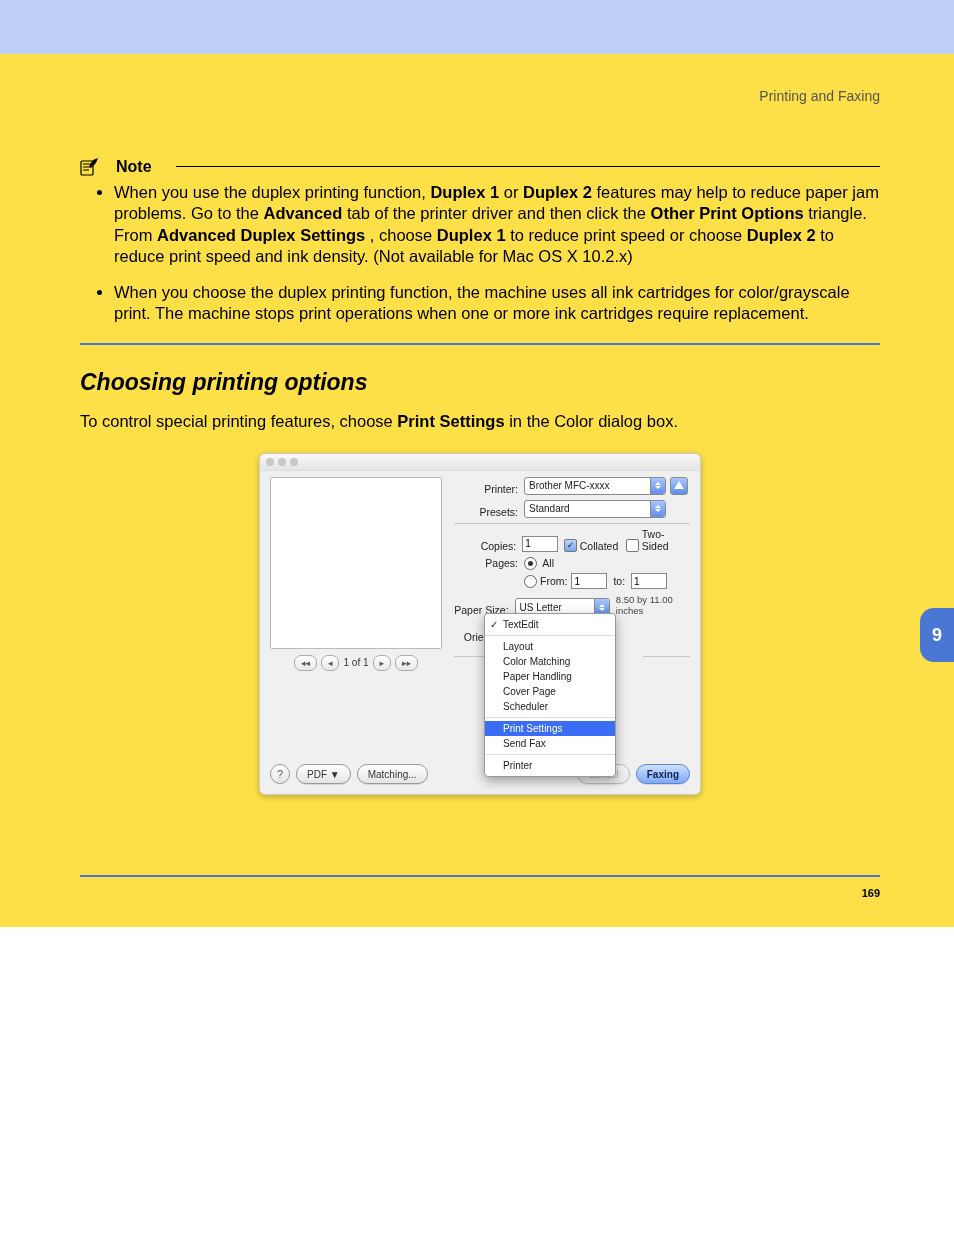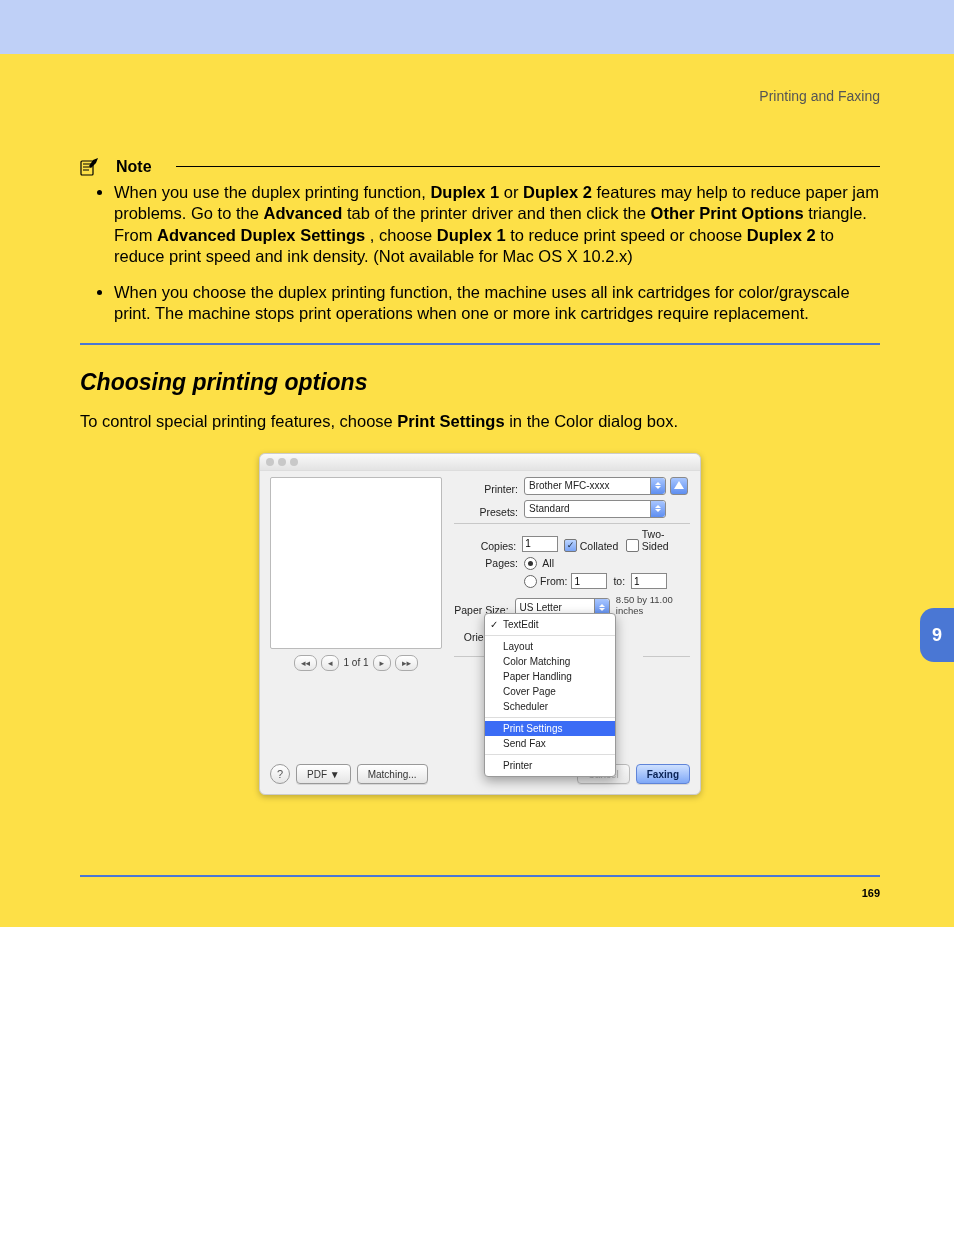--- a/index.html
+++ b/index.html
@@ -46,21 +46,21 @@
   .orient-btn svg{width:12px;height:14px;}
   .hr{height:1px;background:#c8c8c8;margin:4px 0;}
   .form-hr-wrap{position:relative;height:16px;display:flex;align-items:center;}
   .form-hr-wrap .line{flex:1;height:1px;background:#c8c8c8;}
   .dropdown{position:absolute;left:190px;top:136px;width:130px;background:#fff;border:1px solid #9a9a9a;border-radius:4px;box-shadow:0 4px 12px rgba(0,0,0,.35);z-index:10;font-size:10px;padding:3px 0;}
   .dd-item{padding:2px 8px 2px 18px;position:relative;cursor:pointer;}
   .dd-item .check{position:absolute;left:5px;top:2px;font-size:10px;}
   .dd-item.sel{background:#3b6cf5;color:#fff;}
   .dd-sep{height:1px;background:#ddd;margin:3px 0;}
   .dlg-footer{display:flex;align-items:center;padding:8px 10px 10px 10px;gap:6px;}
-  .pill{height:18px;border:1px solid #999;border-radius:4px;background:linear-gradient(#fff,#e5e5e5);display:inline-flex;align-items:center;padding:0 10px;font-size:10px;color:#333;cursor:pointer;box-shadow:0 1px 0 rgba(0,0,0,.1);}
+  .pill{height:18px;border:1px solid #999;border-radius:10px;background:linear-gradient(#fff,#e5e5e5);display:inline-flex;align-items:center;padding:0 10px;font-size:10px;color:#333;cursor:pointer;box-shadow:0 1px 0 rgba(0,0,0,.1);}
   .pill.blue{background:linear-gradient(#cfe1ff,#7fa8f7);border-color:#5f84d8;color:#0a2355;font-weight:bold;}
   .helpcircle{width:18px;height:18px;border:1px solid #999;border-radius:50%;background:linear-gradient(#fff,#e6e6e6);display:inline-flex;align-items:center;justify-content:center;font-size:11px;color:#555;cursor:pointer;}
   .side-tab{position:absolute;right:0;top:608px;width:34px;height:54px;background:#4a77d4;border-radius:14px 0 0 14px;color:#fff;display:flex;align-items:center;justify-content:center;font-weight:bold;font-size:18px;}
   .footer-line{position:absolute;left:80px;right:74px;bottom:50px;height:2px;background:#4a77d4;}
   .pagenum{position:absolute;right:74px;bottom:28px;font-size:11px;font-weight:bold;}
   .dim{color:#888;}
 </style>
 </head>
 <body>
 <div class="page">

